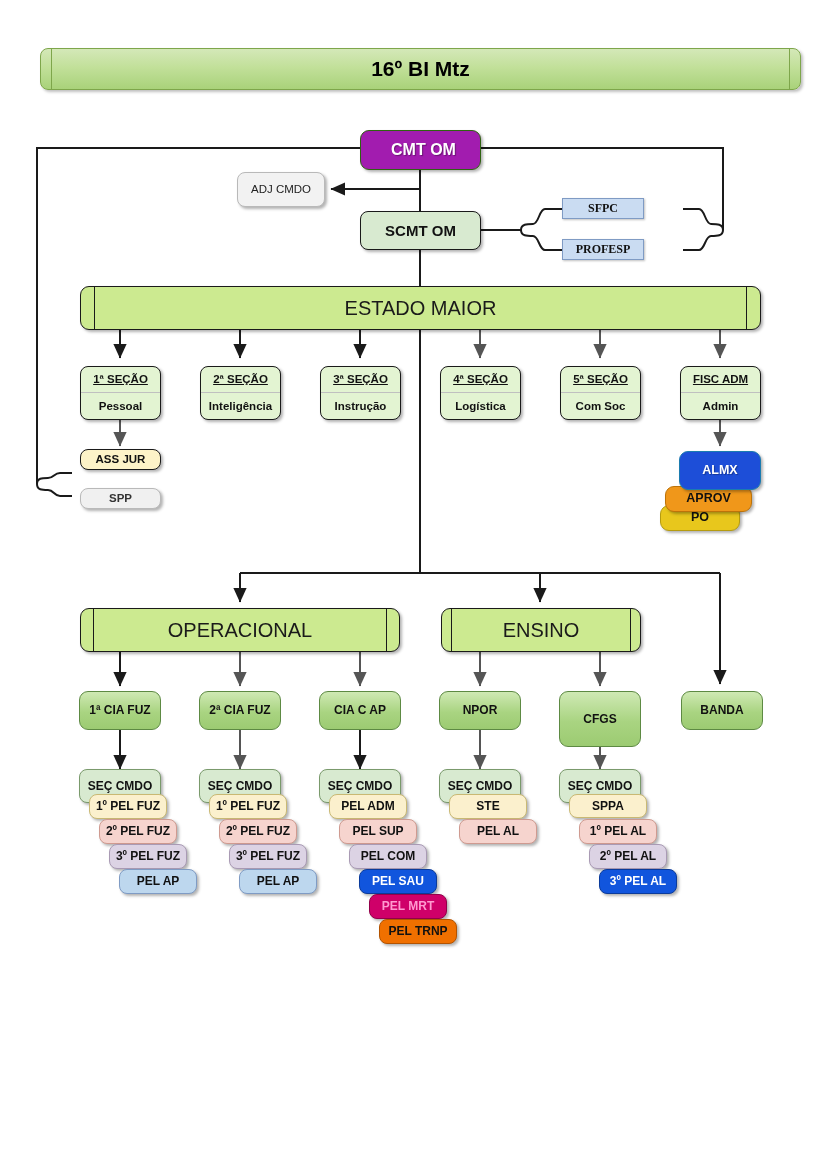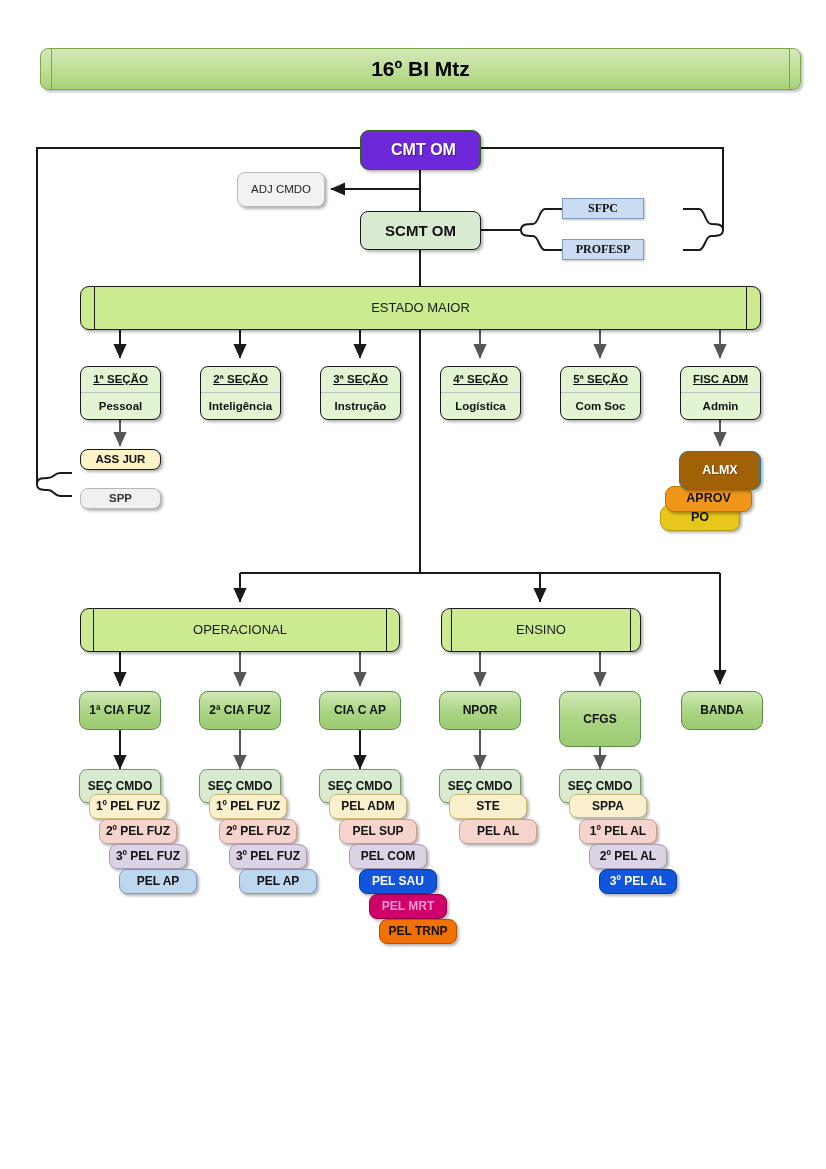--- a/index.html
+++ b/index.html
@@ -15,29 +15,29 @@
   .title-banner{left:40px;top:48px;width:761px;height:42px;border:1px solid #7ea64b;
      border-radius:8px;
      background:linear-gradient(to bottom,#d4e8b8 0%,#c2e09a 45%,#a9d27a 100%);
      box-shadow:2px 2px 3px rgba(0,0,0,.25);}
   .title-banner .lbl{font-size:21px;font-weight:bold;color:#000;}
   .title-cap{position:absolute;top:0;height:100%;width:1px;background:#7ea64b;}
 
   
   .bar{border:1px solid #1a1a1a;border-radius:9px;background:#ccea90;
        box-shadow:2px 2px 3px rgba(0,0,0,.30);}
-  .bar .lbl{font-size:13px;color:#1a1a1a;font-weight:normal;}
+  .bar .lbl{font-size:20px;color:#1a1a1a;font-weight:normal;}
   .bar-cap{position:absolute;top:0;height:100%;width:0;border-left:1px solid #1a1a1a;}
 
   
   .bx{border:1px solid #1a1a1a;border-radius:8px;
       box-shadow:2px 2px 3px rgba(0,0,0,.30);}
   .bx .lbl{font-size:12px;}
 
-  .cmt{background:#6d28d9;border:1px solid #2f6410;border-radius:9px;padding-left:6px;}
+  .cmt{background:#a21caf;border:1px solid #2f6410;border-radius:9px;padding-left:6px;}
   .cmt .lbl{color:#fff;font-size:16px;font-weight:bold;
             text-shadow:1px 1px 1px rgba(0,0,0,.35);}
   .scmt{background:#d8ead0;}
   .scmt .lbl{color:#111;font-size:15px;font-weight:bold;}
   .adj{background:#f2f2f2;border:1px solid #b9b9b9;}
   .adj .lbl{color:#222;font-size:11.5px;}
   .blue-sm{background:#cadcf2;border:1px solid #7f9bc4;border-radius:0;
            box-shadow:1px 1px 2px rgba(0,0,0,.25);}
   .blue-sm .lbl{font-family:"Liberation Serif","DejaVu Serif",serif;
                 font-size:12px;font-weight:bold;color:#111;}
@@ -50,21 +50,21 @@
   .sec .top .lbl{font-size:11.5px;font-weight:bold;color:#111;
                  text-decoration:underline;}
   .sec .bot .lbl{font-size:11.5px;font-weight:bold;color:#111;}
 
   .assjur{background:#fdf3c8;}
   .assjur .lbl{font-size:11.5px;font-weight:bold;color:#111;}
   .spp{background:#f0f0f0;border:1px solid #b9b9b9;}
   .spp .lbl{font-size:11.5px;font-weight:bold;color:#333;}
 
   
-  .almx{background:#a16207;border:1px solid #1b7cb0;border-radius:9px;}
+  .almx{background:#1d4ed8;border:1px solid #1b7cb0;border-radius:9px;}
   .almx .lbl{color:#fff;font-size:12.5px;font-weight:bold;
              text-shadow:1px 1px 1px rgba(0,0,0,.3);}
   .aprov{background:#f0971a;border:1px solid #bd7309;border-radius:9px;}
   .aprov .lbl{color:#111;font-size:12.5px;font-weight:bold;}
   .po{background:#e8c71c;border:1px solid #b59b10;border-radius:9px;}
   .po .lbl{color:#111;font-size:12.5px;font-weight:bold;}
 
   
   .unit{border:1px solid #5d8a43;border-radius:9px;
         background:linear-gradient(to bottom,#cfe9b4 0%,#a9d481 55%,#9ccb72 100%);}

